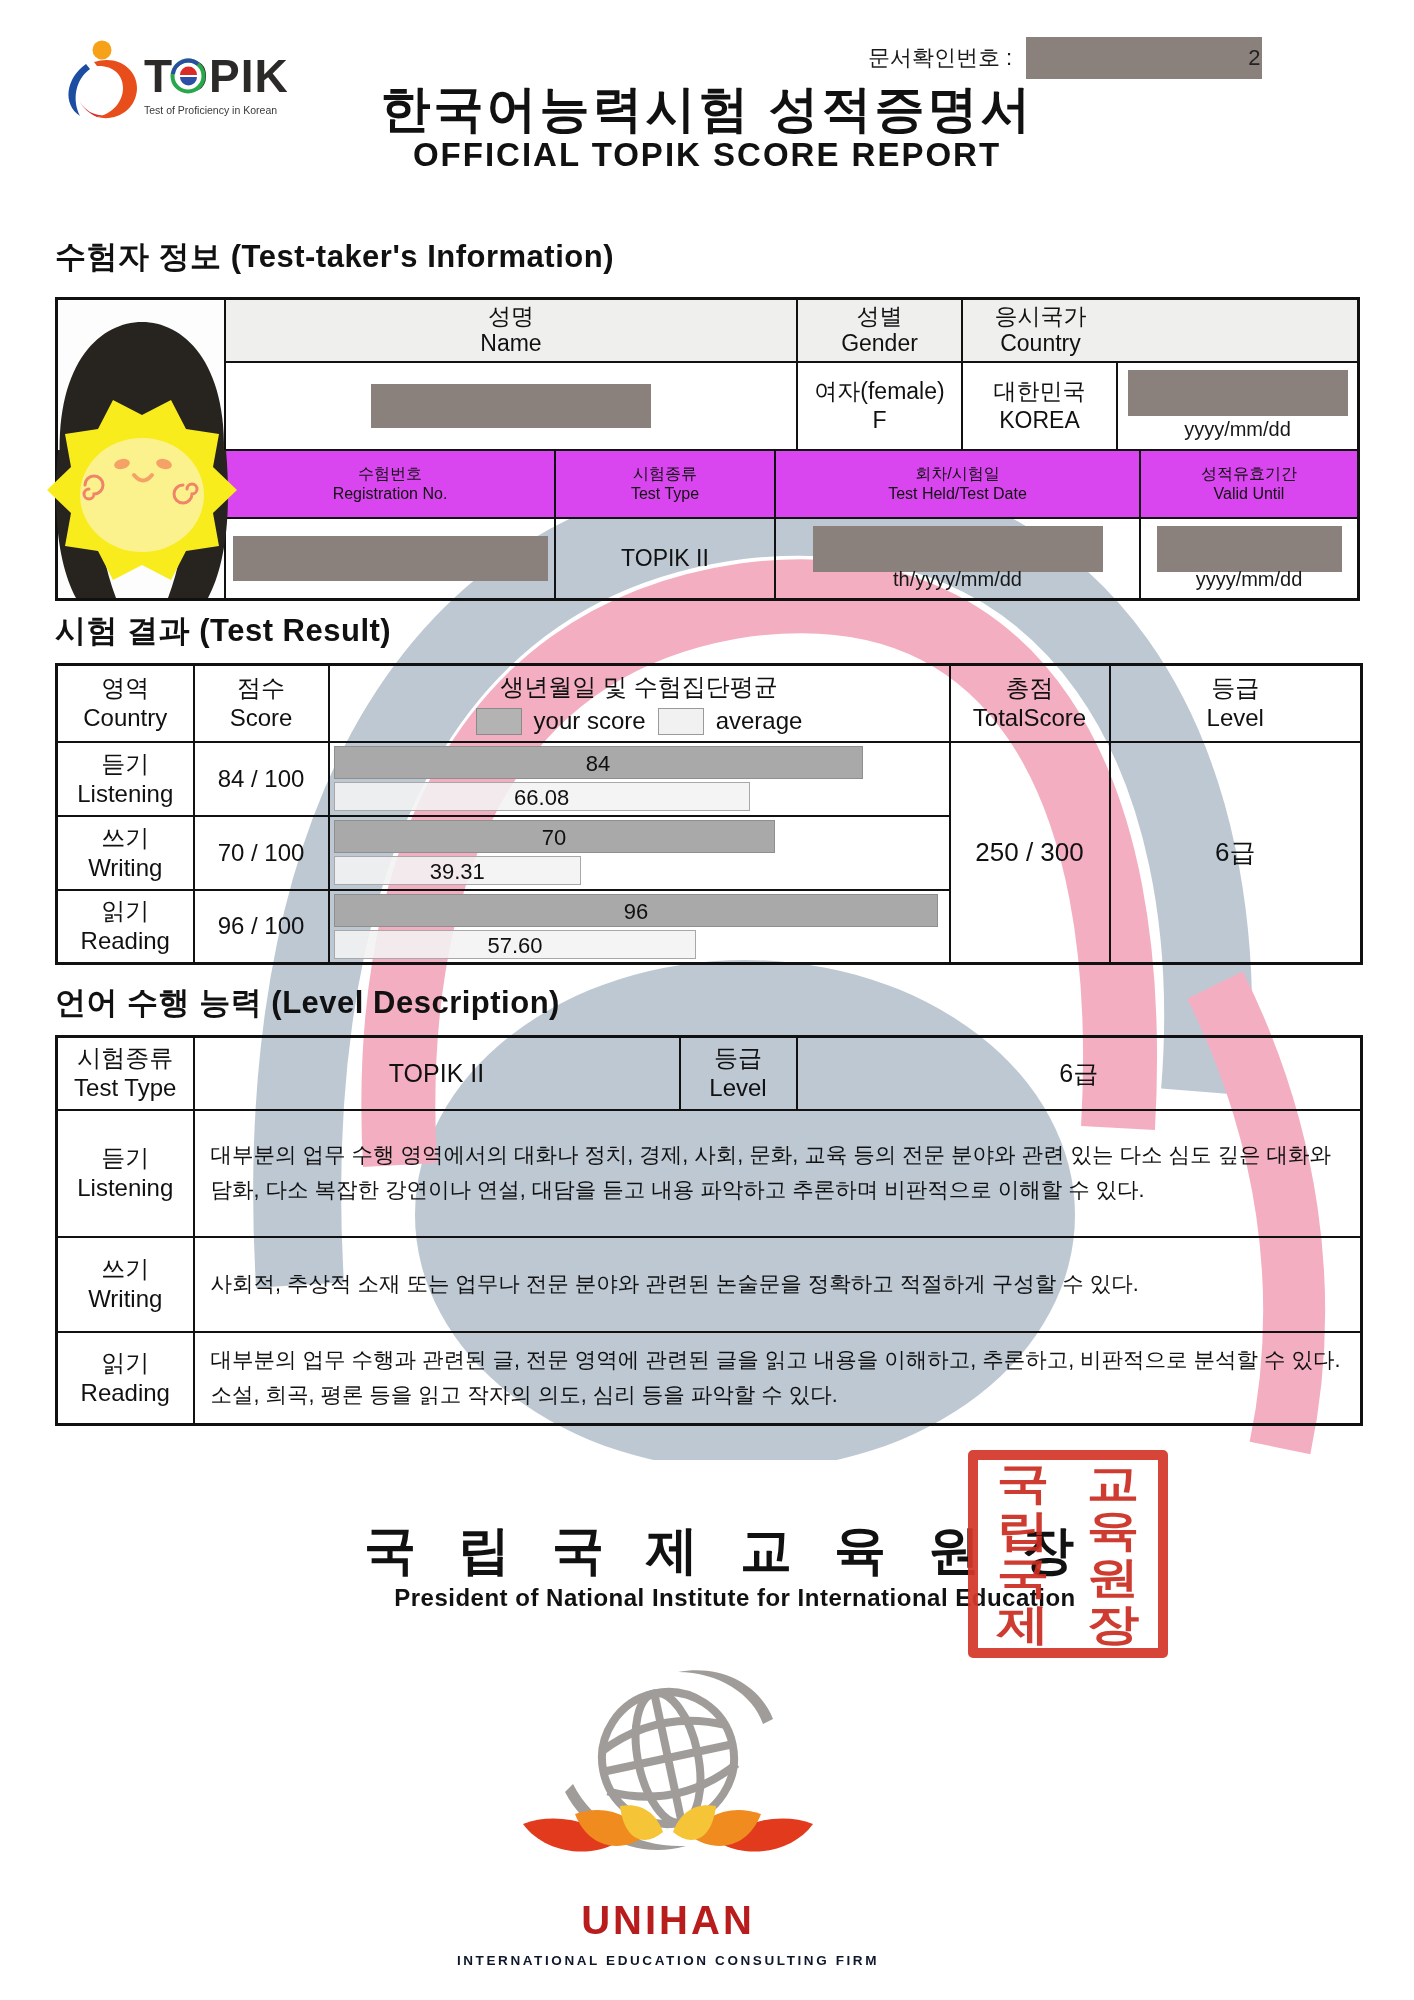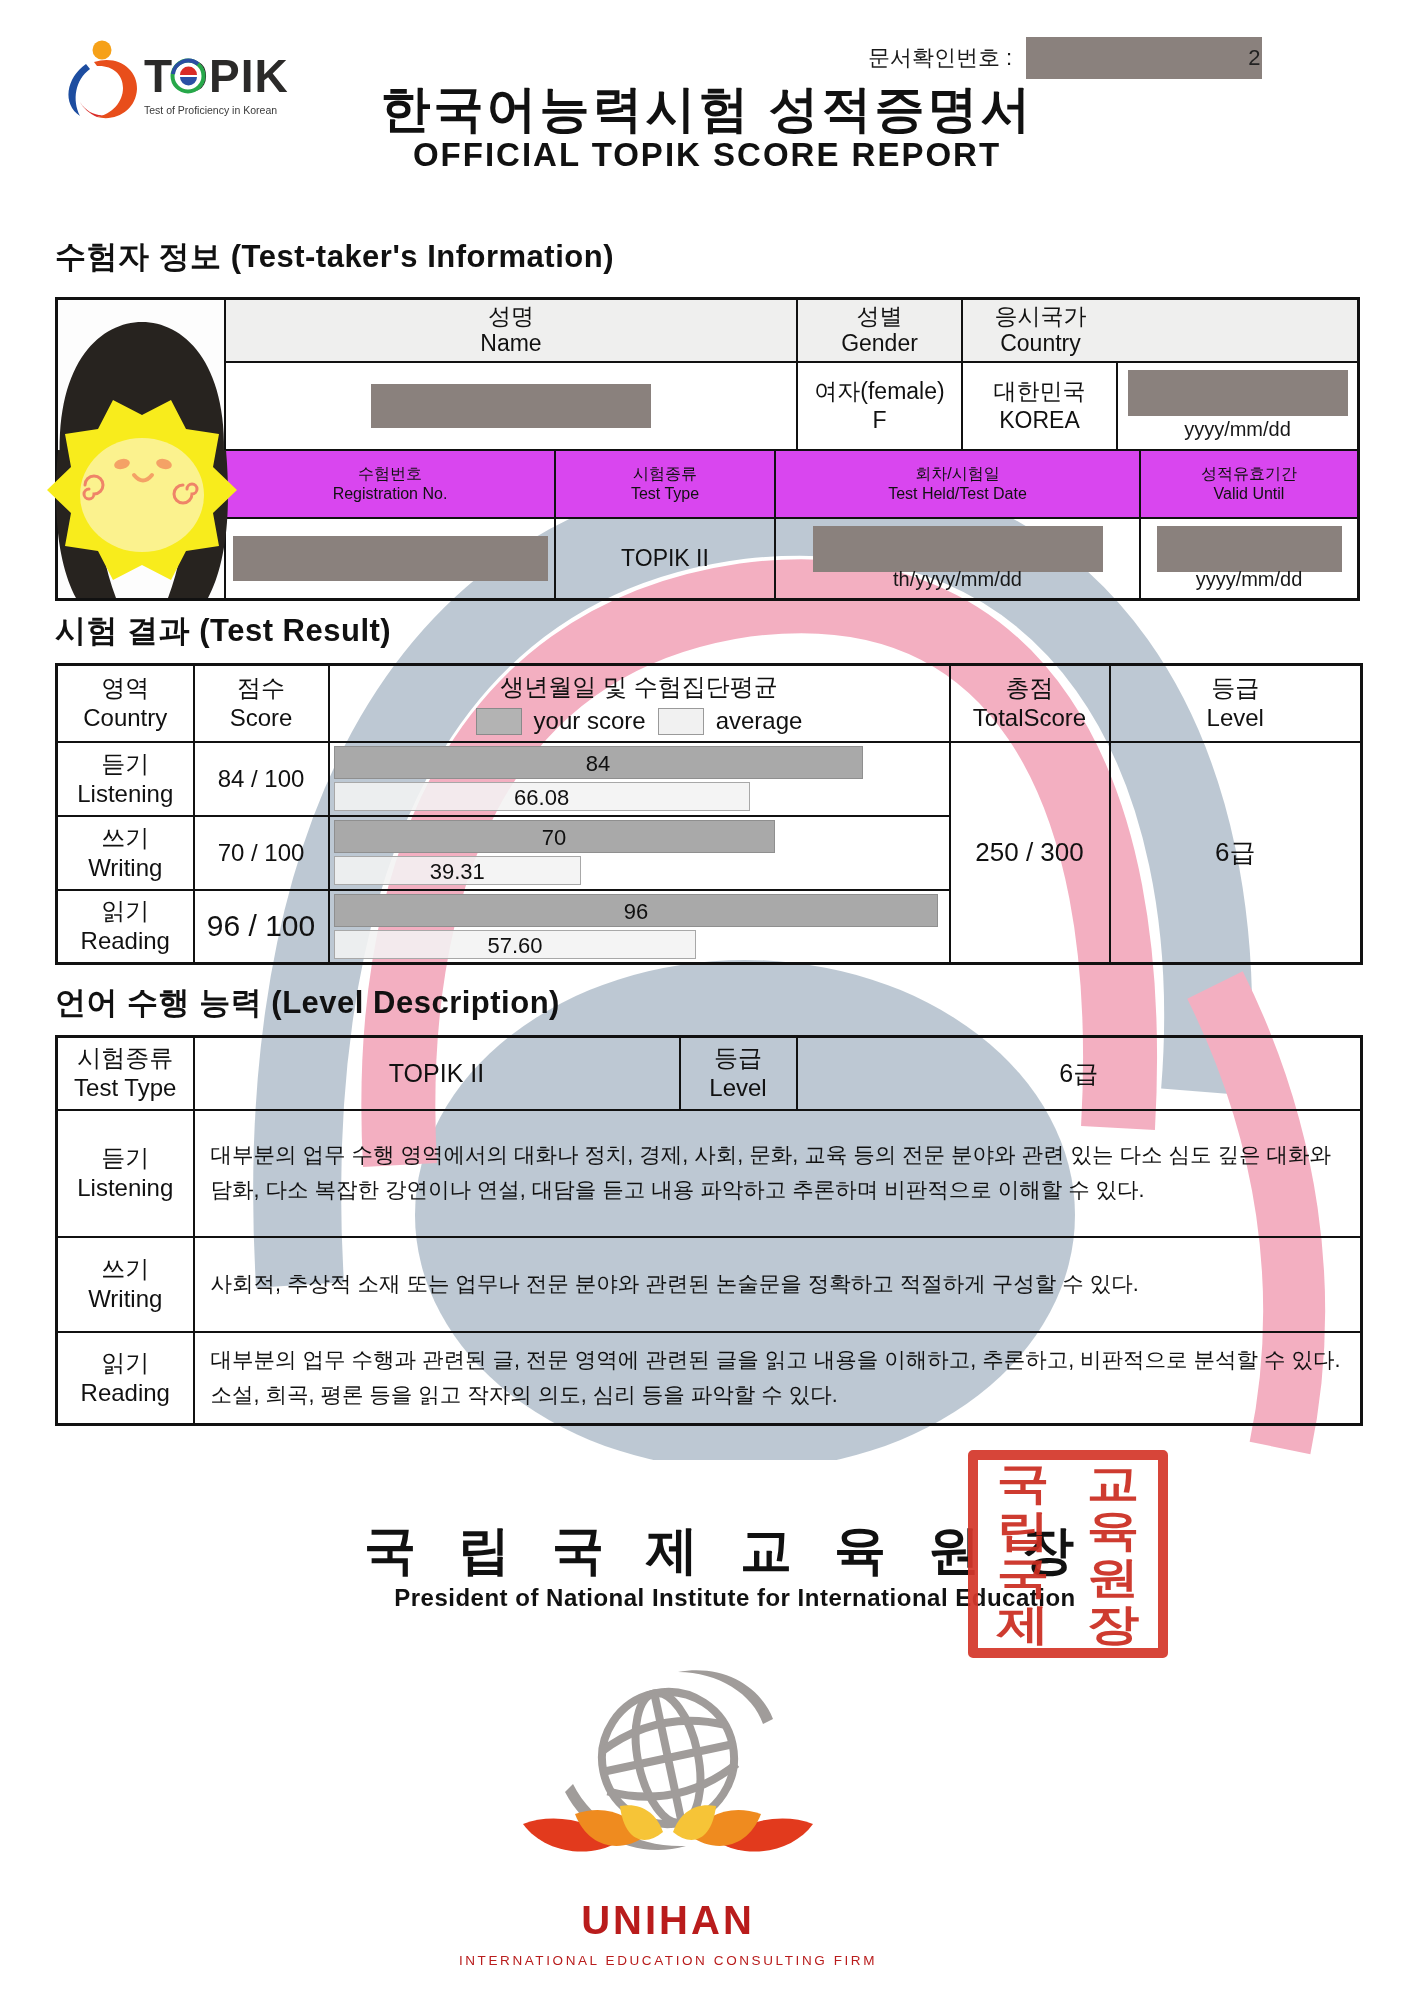--- a/index.html
+++ b/index.html
@@ -71,21 +71,21 @@
   .sign-en{position:absolute;left:0;top:1584px;width:100%;text-align:center;padding-left:56px;box-sizing:border-box;
            font-size:24px;font-weight:bold;letter-spacing:0.5px;}
   .seal{position:absolute;left:968px;top:1450px;width:180px;height:188px;border:10px solid #d5372b;border-radius:5px;
         display:grid;grid-template-rows:repeat(4,1fr);grid-auto-flow:column;place-items:center;
         background:rgba(255,255,255,0.0);opacity:0.93;}
   .seal span{color:#cb2d21;font-size:42px;font-weight:bold;transform:scale(1.25,1.02);line-height:1;}
 
   
   .unihan{position:absolute;left:412px;top:1666px;width:512px;text-align:center;}
   .unihan-brand{font-size:40px;font-weight:bold;color:#b91c1c;letter-spacing:3px;margin-top:16px;}
-  .unihan-tag{font-size:13.5px;color:#b91c1c;letter-spacing:2.6px;margin-top:10px;font-weight:normal;}
+  .unihan-tag{font-size:13.5px;color:#0f172a;letter-spacing:2.6px;margin-top:10px;font-weight:bold;}
 </style>
 </head>
 <body>
 
 <div class="page">
 
   <svg class="wm" width="1414" height="2000" viewBox="0 0 1414 2000">
     <defs>
         <clipPath id="wmclip">
           <rect x="0" y="0" width="1414" height="1460"></rect>
@@ -270,21 +270,21 @@
         <td class="bars-cell">
           <div class="bar bar-your" style="width: 441px;">70</div>
           <div class="bar bar-avg" style="width: 247.653px;">39.31</div>
         </td>
       </tr>
       <tr style="height:74px">
         <td class="cell-center two-line">
           <div class="l1">읽기</div>
           <div class="l2">Reading</div>
         </td>
-        <td class="cell-center" style="font-size:30px">96 / 100</td>
+        <td class="cell-center" style="font-size:24px">96 / 100</td>
         <td class="bars-cell">
           <div class="bar bar-your" style="width: 604.8px;">96</div>
           <div class="bar bar-avg" style="width: 362.88px;">57.60</div>
         </td>
       </tr>
     </tbody>
       </table>
 
     <div class="sec-head" style="top:982px">언어 수행 능력 (Level Description)</div>
 

